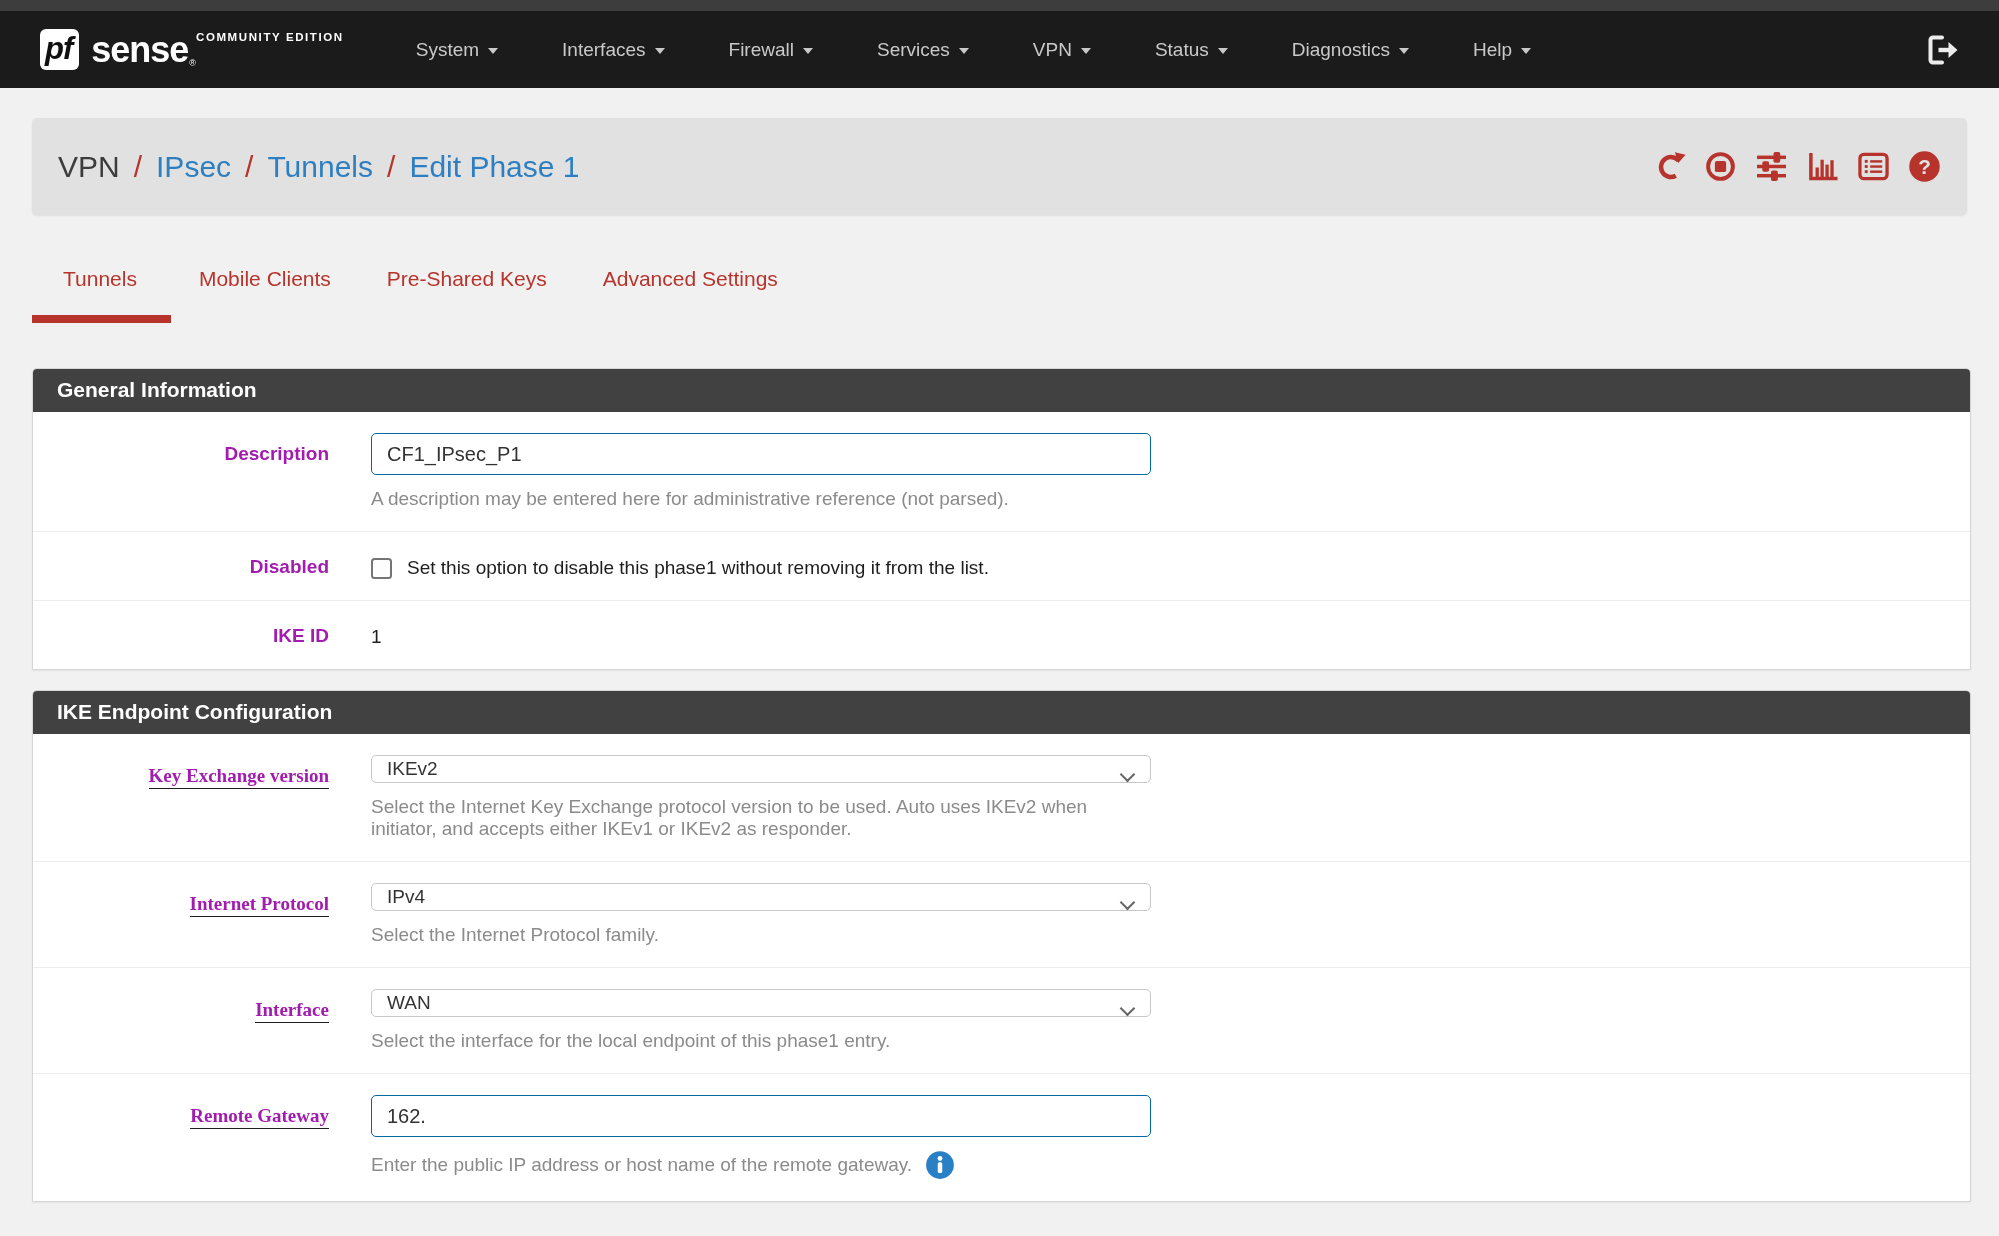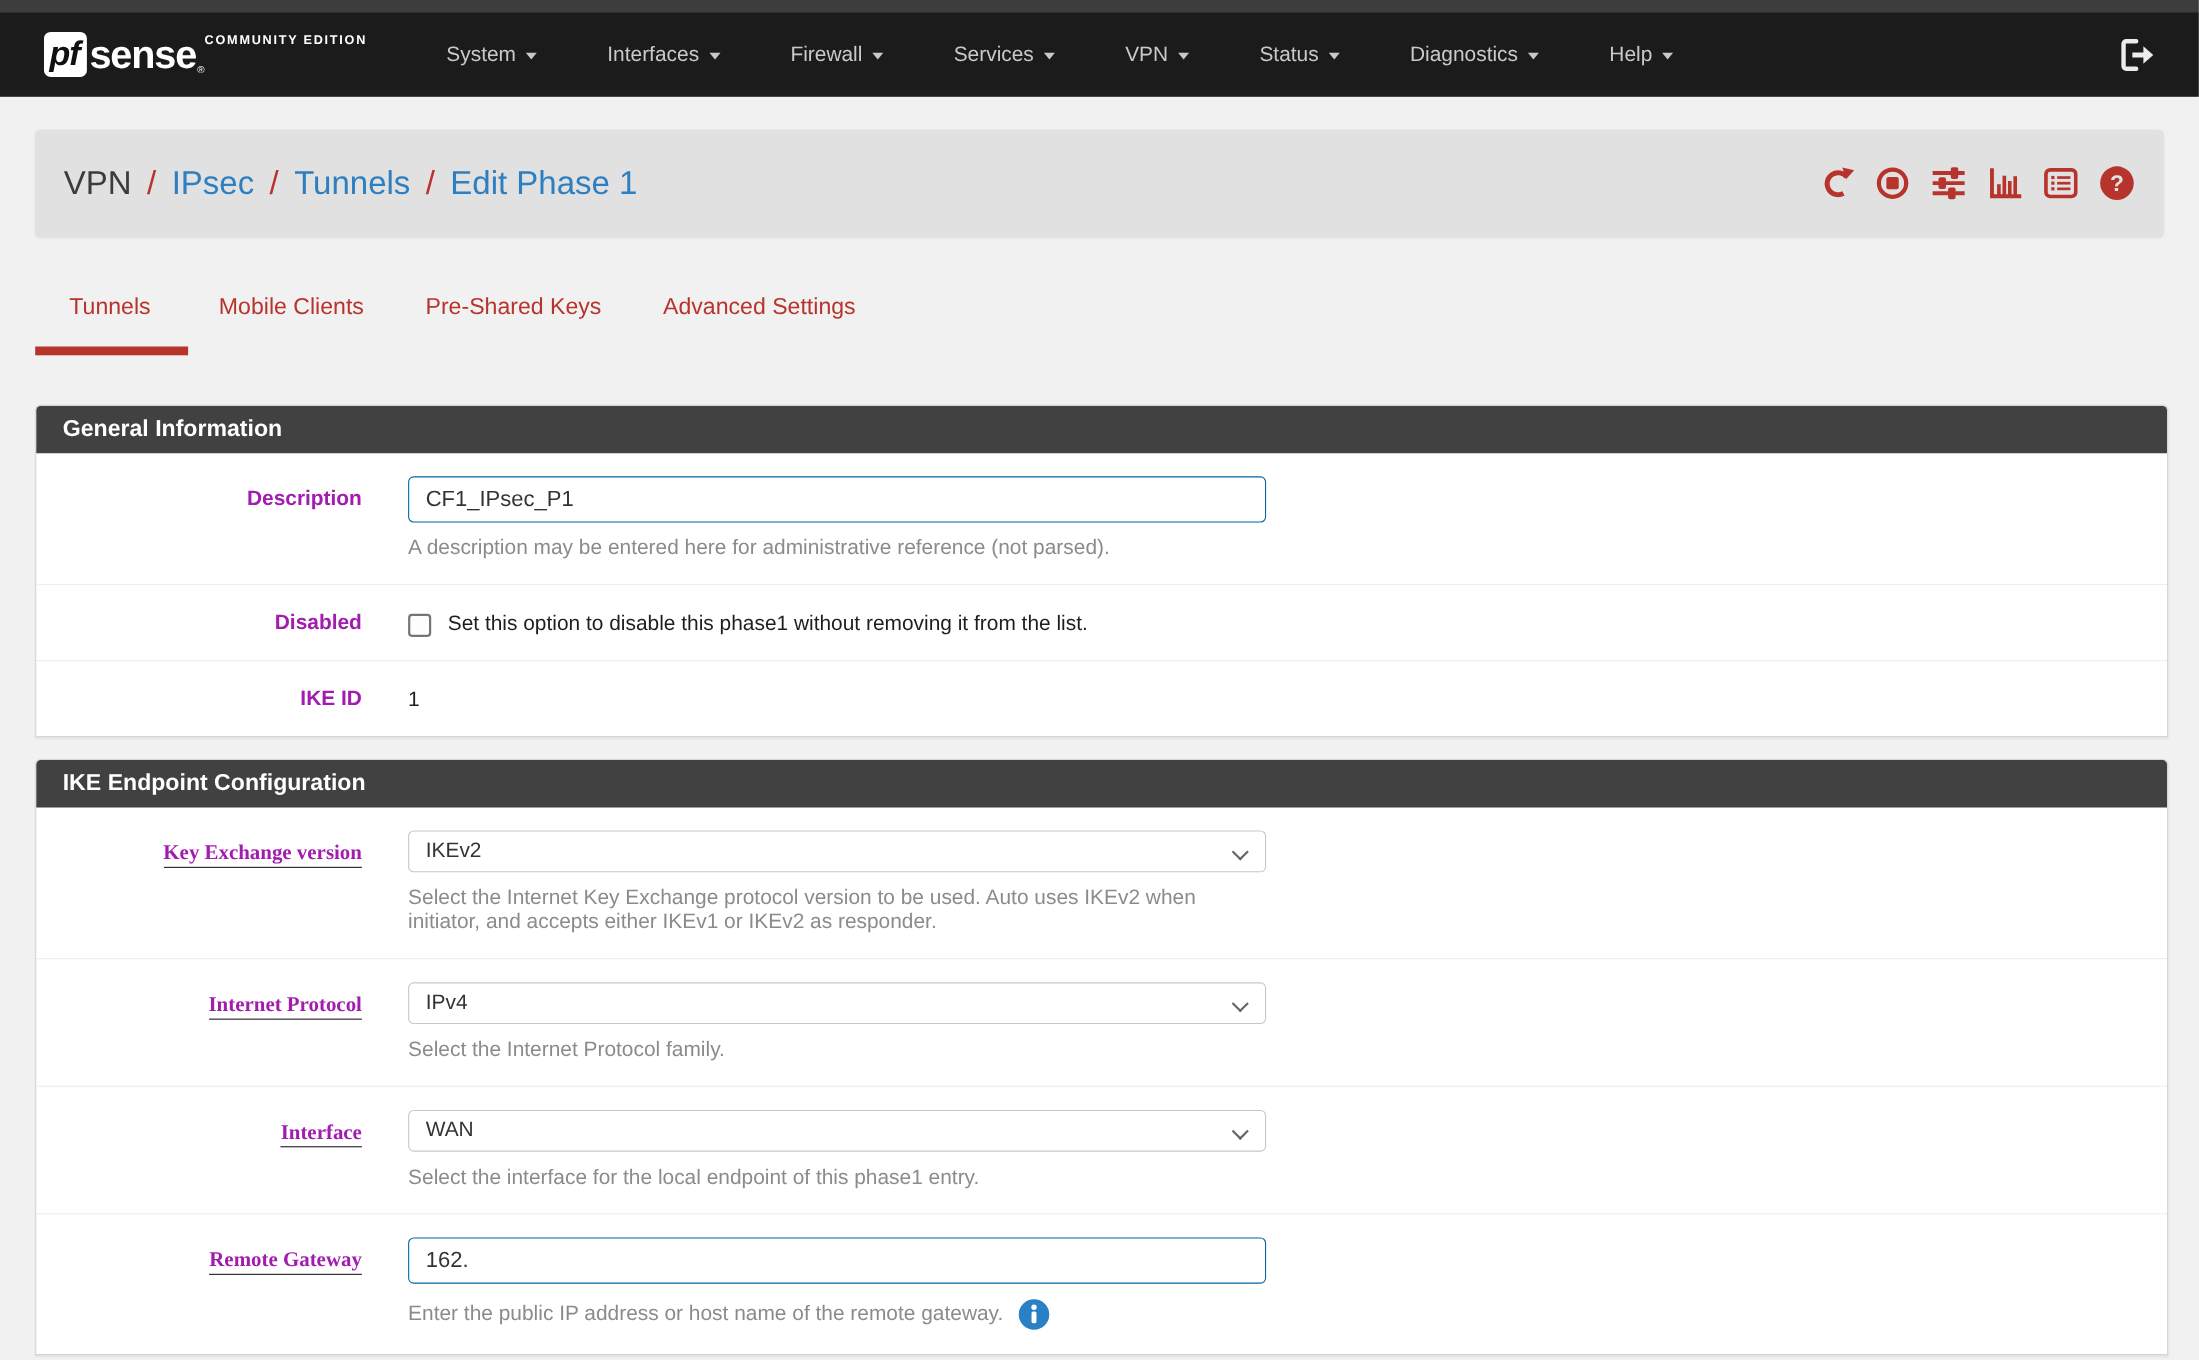--- a/index.html
+++ b/index.html
@@ -15,21 +15,21 @@
     height:77px; background:#1b1b1b; display:flex; align-items:center;
     padding:0 40px 0 40px;
   }
   .logo-block { display:flex; margin-right:22px; }
   .logo-row { display:flex; align-items:center; }
   .pf-box {
     background:#ffffff; color:#101010; font-style:italic; font-weight:bold;
     font-size:31px; line-height:1; padding:4px 7px 6px 5px; border-radius:6px;
     letter-spacing:-1px;
   }
-  .sense-text { color:#ffffff; font-weight:bold; font-size:36px; letter-spacing:-1px; margin-left:2px;text-align:center; }
+  .sense-text { color:#ffffff; font-weight:bold; font-size:36px; letter-spacing:-1px; margin-left:12px;text-align:center; }
   .reg-mark { color:#ffffff; font-size:9px; align-self:flex-end; margin:0 0 3px 1px; }
   .edition-text { color:#ffffff; font-size:11.5px; font-weight:bold; letter-spacing:1.6px; margin-top:2px; }
   .nav-menu { display:flex; align-items:center; margin-left:18px; }
   .nav-item {
     display:flex; align-items:center; gap:9px; padding:0 32px; height:77px;
     color:#c9c9c9; font-size:19px; cursor:pointer;
   }
   .caret-down {
     width:0; height:0; border-left:5.5px solid transparent;
     border-right:5.5px solid transparent; border-top:6px solid #c9c9c9;
@@ -78,21 +78,21 @@
   }
   .col-label .u { border-bottom:1.6px solid #1e1e1e; padding-bottom:2px;font-family:Liberation Serif, serif; }
   .form-row.short .col-label { padding-top:3px; }
   .col-control { margin-left:42px; width:780px; }
   .text-input {
     width:780px; height:42px; border:1px solid #0369a1; border-radius:5px;
     font-family:"Liberation Sans","DejaVu Sans",sans-serif; font-size:20px;
     color:#333333; padding:0 15px; background:#ffffff; outline:none;
   }
   .select-box {
-    width:780px; height:38px; border:1px solid #c8c8c8; border-radius:5px;
+    width:780px; height:28px; border:1px solid #c8c8c8; border-radius:5px;
     background:#ffffff; display:flex; align-items:center; padding:0 15px;
     font-size:19px; color:#333333; position:relative; cursor:pointer;
   }
   .select-chevron {
     position:absolute; right:17px; top:13px; width:11px; height:11px;
     border-right:2px solid #666666; border-bottom:2px solid #666666;
     transform:rotate(45deg);
   }
   .help-text { margin-top:13px; font-size:19px; color:#8b8b8b; display:flex; align-items:center; gap:13px; }
   .check-line { display:flex; align-items:center; gap:15px; padding-top:4px; }

